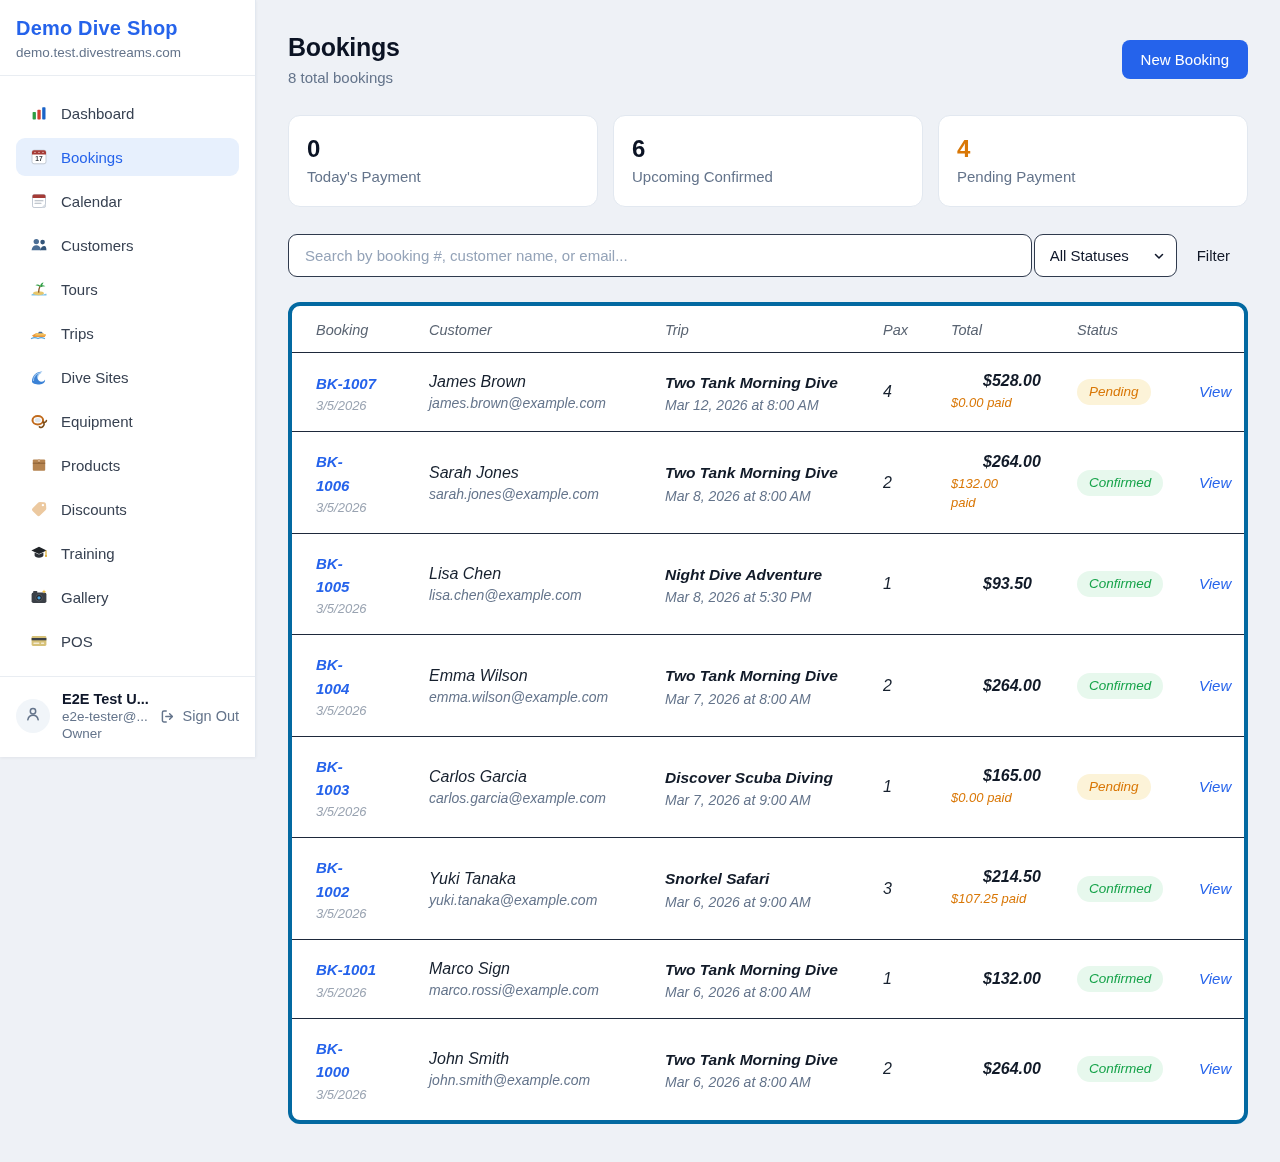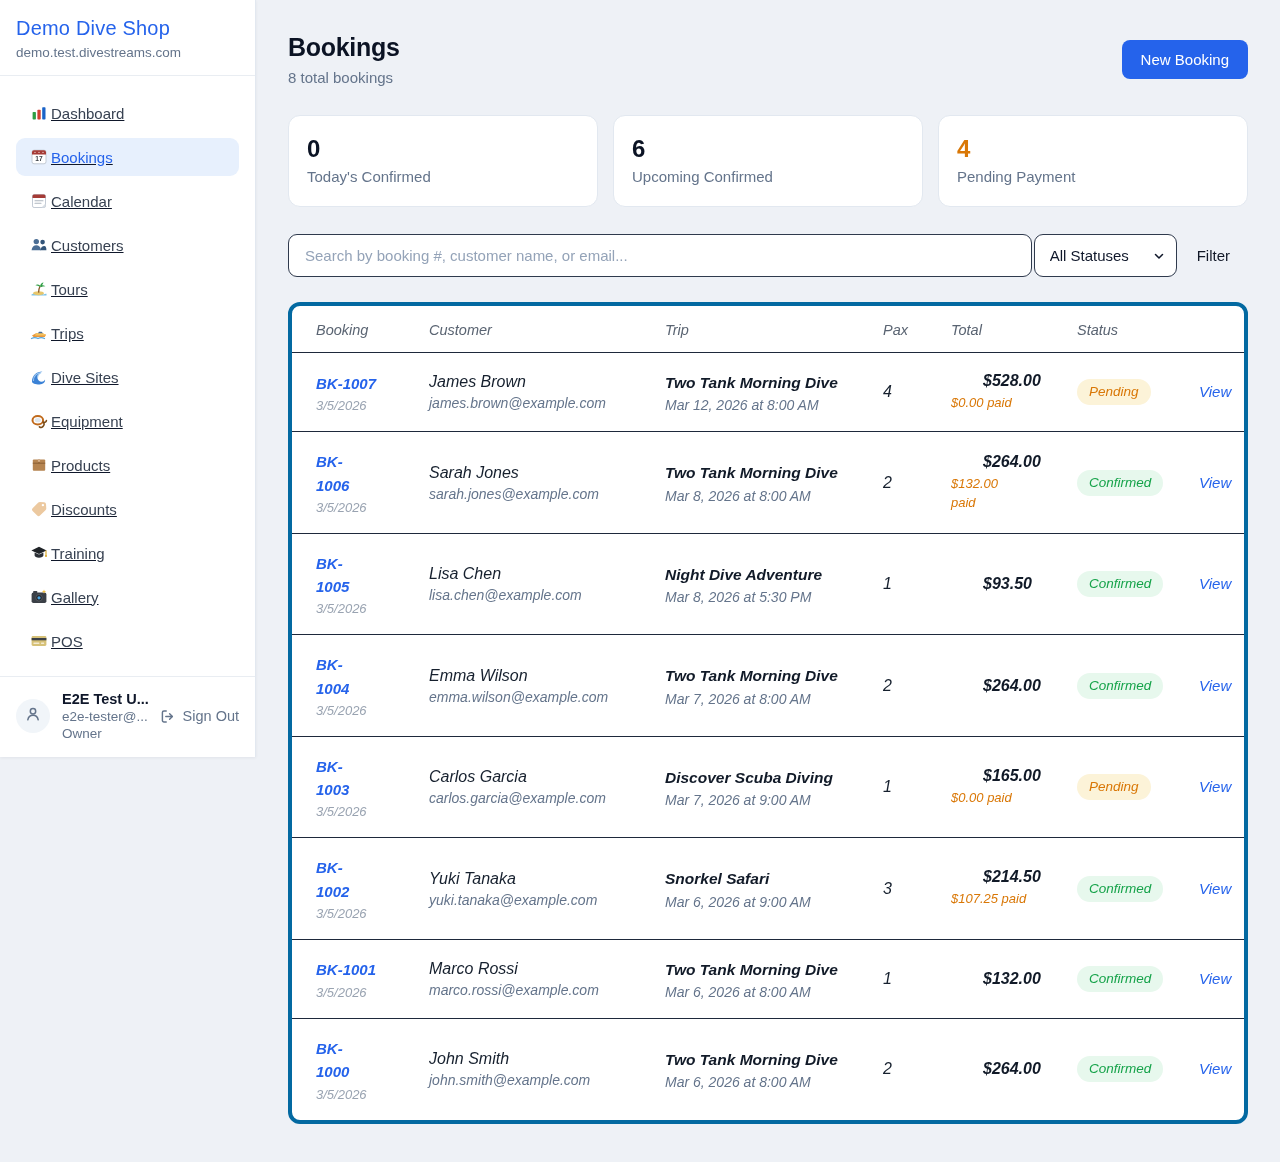--- a/index.html
+++ b/index.html
@@ -4,25 +4,25 @@
 <style>
   * { margin:0; padding:0; box-sizing:border-box; }
   html,body { background:#eef1f6; }
   body { font-family:"Liberation Sans","DejaVu Sans",sans-serif; color:#0f172a; }
   .page { position:relative; width:1280px; height:1162px; overflow:hidden; background:#eef1f6; }
 
   
   .sidebar { position:absolute; left:0; top:0; width:256px; background:#fff;
              border-right:1px solid #e2e8f0; box-shadow:0 1px 3px rgba(15,23,42,.06); }
   .sidebar-header { padding:17px 16px 15px; border-bottom:1px solid #e9edf2; }
-  .shop-name { font-size:20px; font-weight:normal; color:#2563eb; letter-spacing:.2px; }
+  .shop-name { font-size:20px; font-weight:bold; color:#2563eb; letter-spacing:.2px; }
   .shop-domain { margin-top:5px; font-size:13.5px; color:#64748b; }
   .sidebar-nav { padding:18px 16px 10px; }
-  .nav-item { display:flex; align-items:center; gap:3px; height:38px; padding:0 13px;
-              border-radius:9px; margin-bottom:6px; cursor:pointer;text-decoration:underline; }
+  .nav-item { display:flex; align-items:center; gap:13px; height:38px; padding:0 13px;
+              border-radius:9px; margin-bottom:6px; cursor:pointer; }
   .nav-item .nav-icon { width:19px; height:19px; display:flex; align-items:center; justify-content:center; flex:0 0 19px; }
   .nav-item .nav-label { font-size:15px; color:#374151; }
   .nav-item.active { background:#e7f0fd; }
   .nav-item.active .nav-label { color:#2563eb; font-weight:500; }
   .sidebar-user { border-top:1px solid #e9edf2; padding:14px 16px 16px; display:flex; align-items:center; gap:12px; }
   .avatar { width:34px; height:34px; border-radius:50%; background:#f1f5f9; display:flex;
             align-items:center; justify-content:center; flex:0 0 34px; }
   .user-info { flex:1; min-width:0; }
   .user-name { font-size:14.5px; font-weight:bold; color:#0f172a; white-space:nowrap; }
   .user-email { font-size:13.5px; color:#64748b; margin-top:2px; white-space:nowrap; }
@@ -281,21 +281,21 @@
       <div>
         <h1 class="page-title">Bookings</h1>
         <div class="page-subtitle">8 total bookings</div>
       </div>
       <button class="btn-primary">New Booking</button>
     </div>
 
     <div class="stats">
       <div class="stat-card">
         <div class="stat-value" style="color: rgb(11, 19, 36);">0</div>
-        <div class="stat-label">Today's Confirmed</div>
+        <div class="stat-label">Today's Payment</div>
       </div>
       <div class="stat-card">
         <div class="stat-value" style="color: rgb(11, 19, 36);">6</div>
         <div class="stat-label">Upcoming Confirmed</div>
       </div>
       <div class="stat-card">
         <div class="stat-value" style="color: rgb(217, 119, 6);">4</div>
         <div class="stat-label">Pending Payment</div>
       </div>
     </div>
@@ -491,21 +491,21 @@
       <a href="#" class="view-link">View</a>
     </td>
   </tr>
 
   <tr>
     <td class="td-booking">
       <a href="#" class="booking-link">BK-1001</a>
       <div class="booking-date">3/5/2026</div>
     </td>
     <td class="td-customer">
-      <div class="customer-name">Marco Rossi</div>
+      <div class="customer-name">Marco Sign</div>
       <div class="customer-email">marco.rossi@example.com</div>
     </td>
     <td class="td-trip">
       <div class="trip-name">Two Tank Morning Dive</div>
       <div class="trip-datetime">Mar 6, 2026 at 8:00 AM</div>
     </td>
     <td class="td-pax">1</td>
     <td class="td-total">
       <div class="total-amount">$132.00</div>
 

